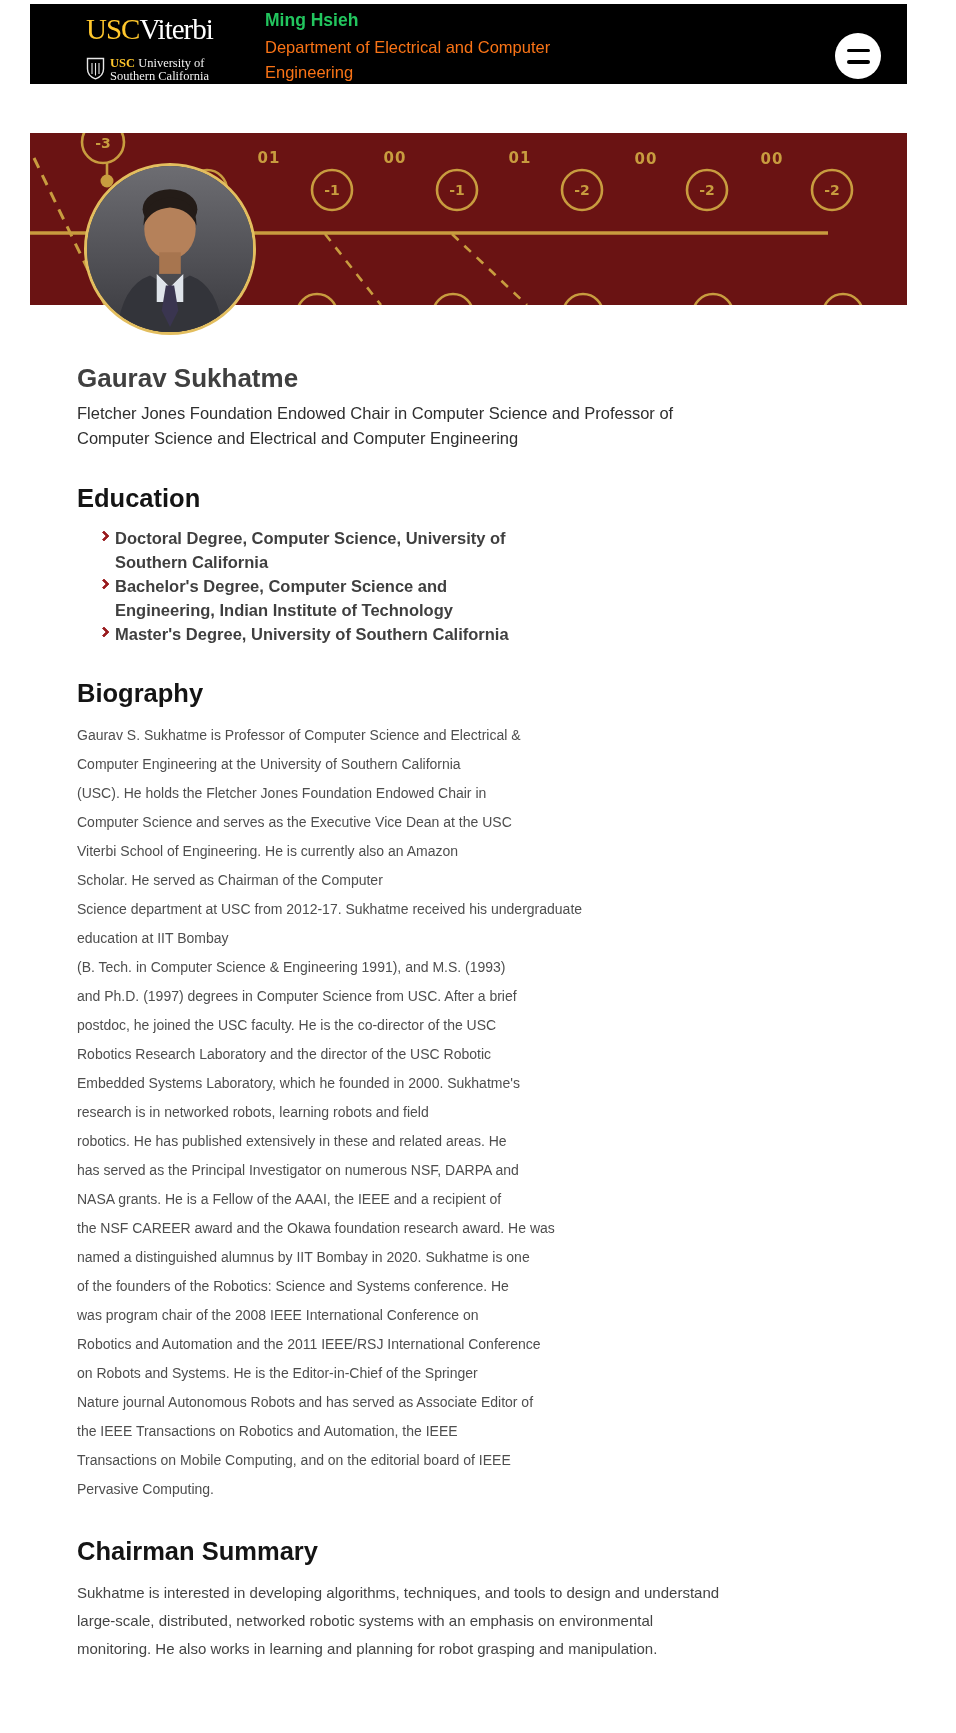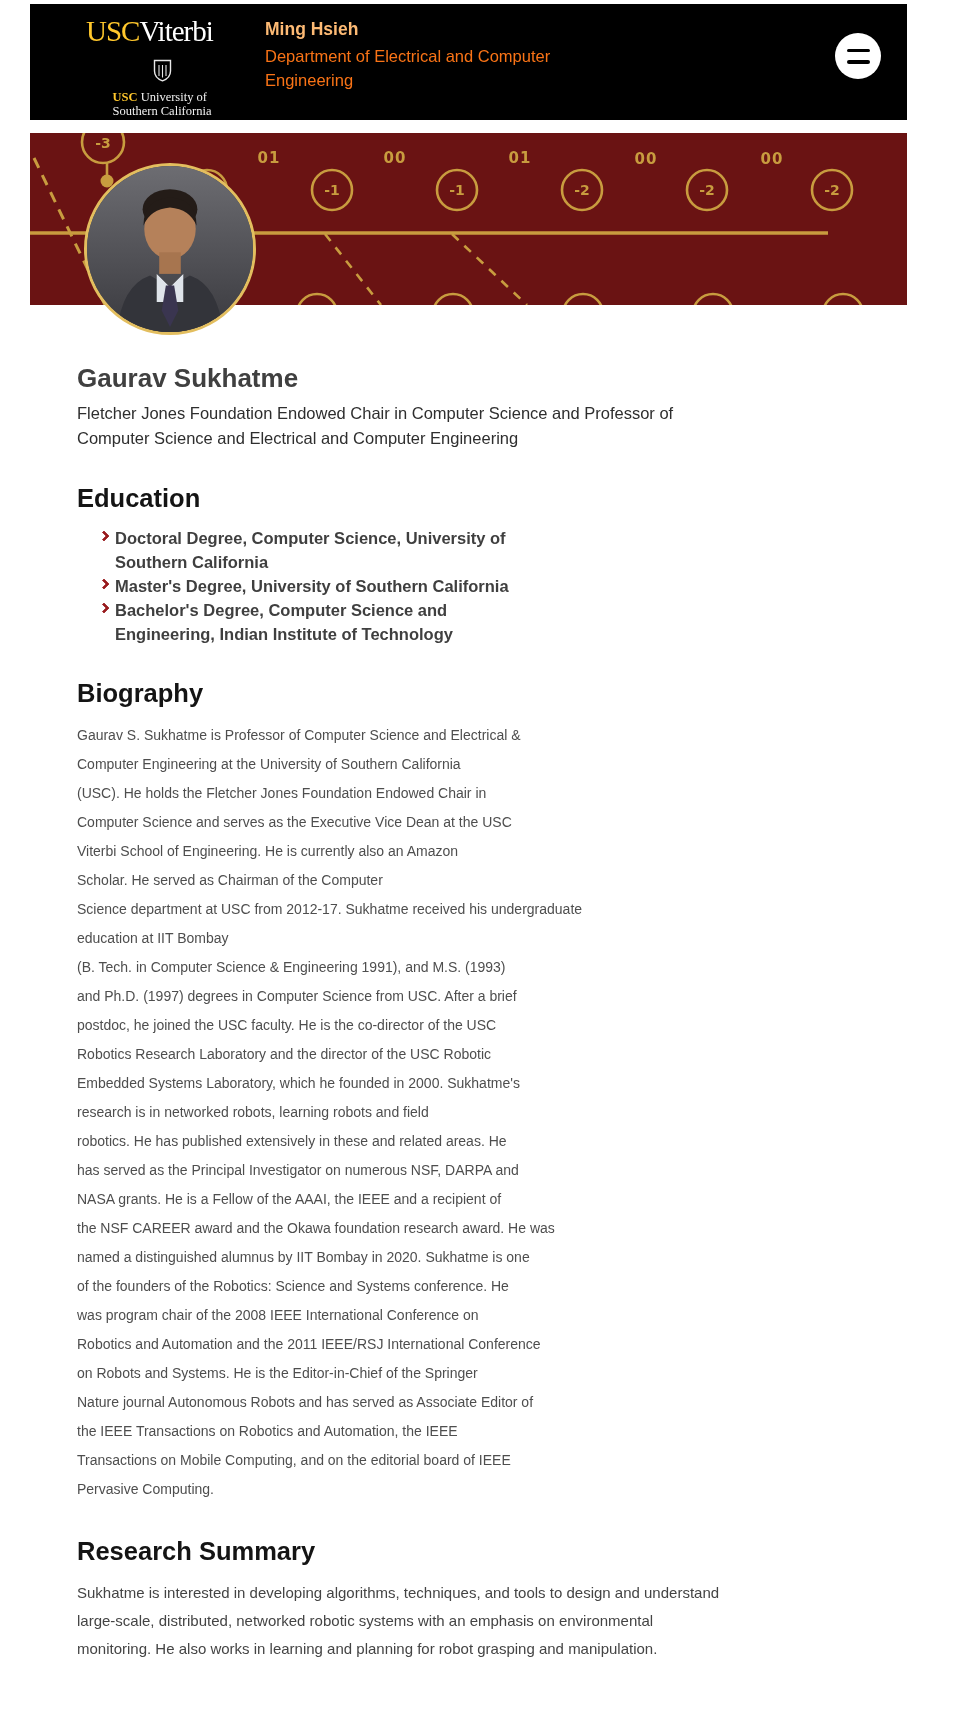--- a/index.html
+++ b/index.html
@@ -4,33 +4,33 @@
 <style>
   * { margin:0; padding:0; box-sizing:border-box; }
   html,body { background:#ffffff; }
   body {
     width:956px; height:1733px; position:relative; overflow:hidden;
     font-family:"Liberation Sans", sans-serif; color:#222;
   }
 
   
   .site-header {
-    position:absolute; left:30px; top:4px; width:877px; height:116px;
-    background:#000; display:flex; align-items:flex-start;
+    position:absolute; left:30px; top:4px; width:877px; height:80px;
+    background:#000; display:flex; align-items:flex-end;
     padding:13px 0 0 56px;
   }
   .logo-block { width:152px; }
   .logo-main { font-family:"Liberation Serif", serif; font-size:29px; letter-spacing:-1px; line-height:1; white-space:nowrap; }
   .logo-usc { color:#FFC72C; }
   .logo-viterbi { color:#ffffff; }
-  .logo-seal { margin-top:13px; display:flex; align-items:center; gap:5px;flex-direction:column; }
+  .logo-seal { margin-top:13px; display:flex; align-items:center; gap:5px; }
   .seal-text { font-family:"Liberation Serif", serif; font-size:12.5px; line-height:1.1; color:#f2f2f2; white-space:nowrap; }
   .seal-usc { color:#FFC72C; font-weight:bold; }
   .dept-block { margin-left:27px; padding-top:1px; }
-  .dept-name { color:#fdba74; font-weight:bold; font-size:17.5px; line-height:1.3; }
+  .dept-name { color:#22c55e; font-weight:bold; font-size:17.5px; line-height:1.3; }
   .dept-rest { color:#f97316; font-size:16.5px; line-height:24.5px; max-width:345px; margin-top:3px; }
   .menu-btn {
     position:absolute; right:26px; top:29px; width:46px; height:46px; border-radius:50%;
     background:#ffffff; border:none; cursor:pointer;
     display:flex; flex-direction:column; align-items:center; justify-content:center; gap:8px;
   }
   .menu-btn i { display:block; width:23px; height:3.5px; background:#000; border-radius:2px; }
 
   
   .banner {
@@ -163,23 +163,23 @@
   </div>
 
   <main>
     <h1>Gaurav Sukhatme</h1>
     <p class="subtitle">Fletcher Jones Foundation Endowed Chair in Computer Science and Professor of Computer Science and Electrical and Computer Engineering</p>
 
     <h2>Education</h2>
     <ul class="edu-list">
       <li><span class="chev"></span><span>Doctoral Degree, Computer Science, University of
 Southern California</span></li>
-      <li><span class="chev"></span><span>Master's Degree, University of Southern California</span></li>
       <li><span class="chev"></span><span>Bachelor's Degree, Computer Science and
 Engineering, Indian Institute of Technology</span></li>
+      <li><span class="chev"></span><span>Master's Degree, University of Southern California</span></li>
     </ul>
 
     <h2>Biography</h2>
     <p class="bio">Gaurav S. Sukhatme is Professor of Computer Science and Electrical &amp;
 Computer Engineering at the University of Southern California
 (USC). He holds the Fletcher Jones Foundation Endowed Chair in
 Computer Science and serves as the Executive Vice Dean at the USC
 Viterbi School of Engineering. He is currently also an Amazon
 Scholar. He served as Chairman of the Computer
 Science department at USC from 2012-17. Sukhatme received his undergraduate
@@ -197,17 +197,17 @@
 named a distinguished alumnus by IIT Bombay in 2020. Sukhatme is one
 of the founders of the Robotics: Science and Systems conference. He
 was program chair of the 2008 IEEE International Conference on
 Robotics and Automation and the 2011 IEEE/RSJ International Conference
 on Robots and Systems. He is the Editor-in-Chief of the Springer
 Nature journal Autonomous Robots and has served as Associate Editor of
 the IEEE Transactions on Robotics and Automation, the IEEE
 Transactions on Mobile Computing, and on the editorial board of IEEE
 Pervasive Computing.</p>
 
-    <h2>Research Summary</h2>
+    <h2>Chairman Summary</h2>
     <p class="research">Sukhatme is interested in developing algorithms, techniques, and tools to design and understand large-scale, distributed, networked robotic systems with an emphasis on environmental monitoring. He also works in learning and planning for robot grasping and manipulation.</p>
   </main>
 
 </div>
 
 </body></html>

